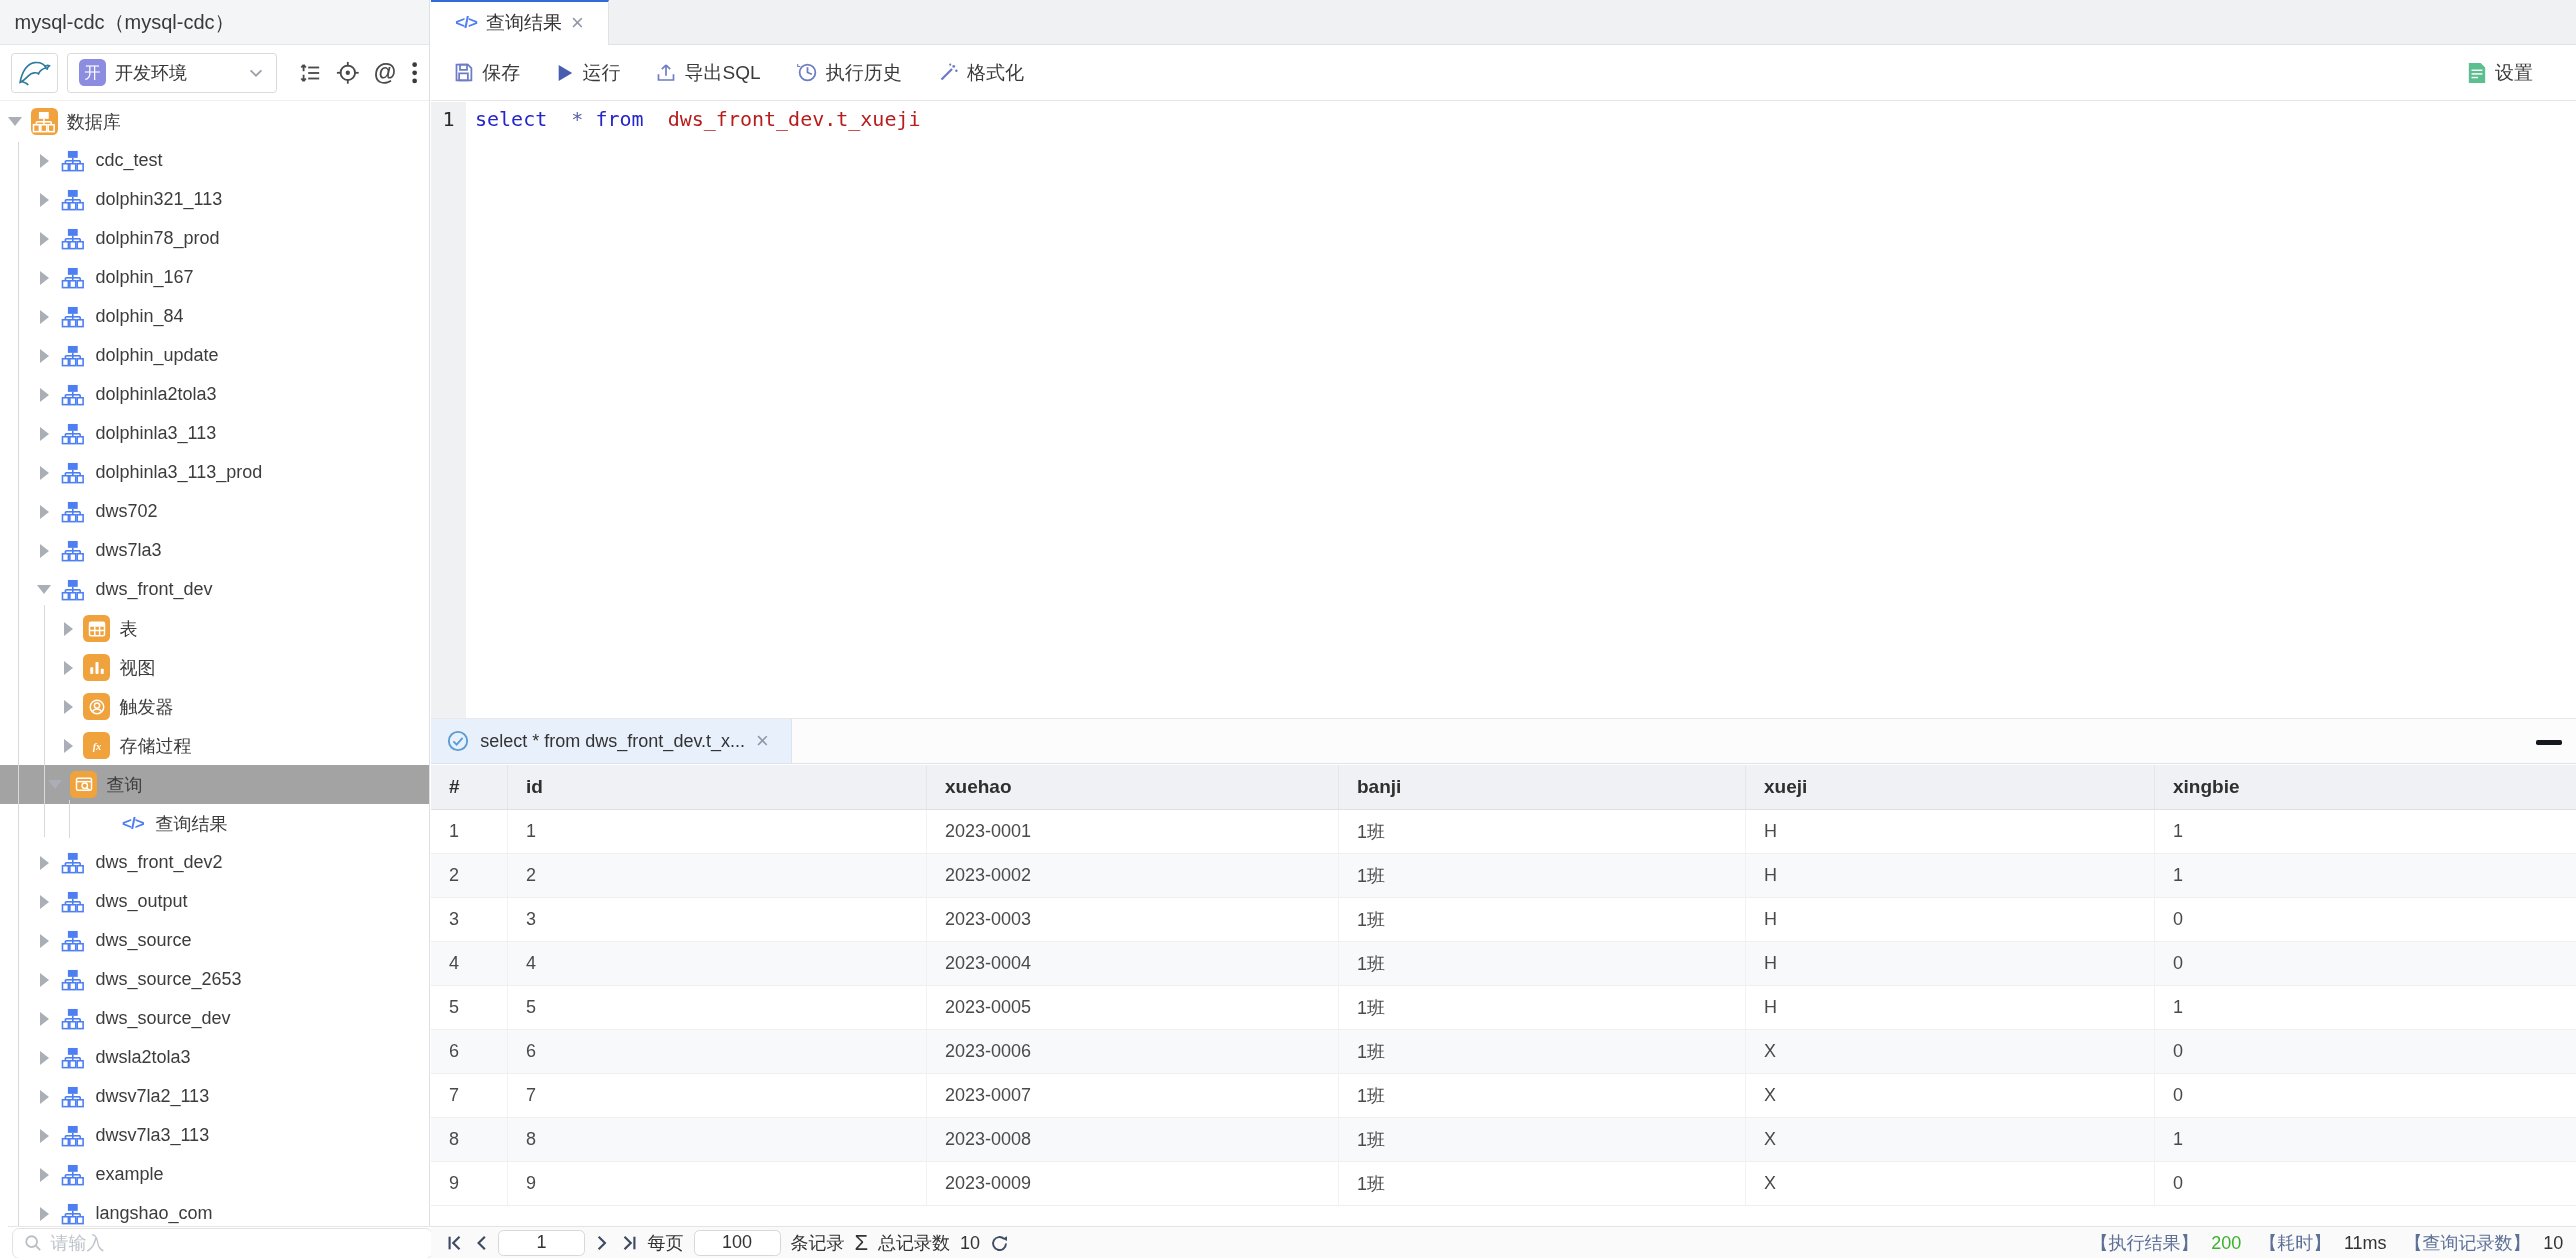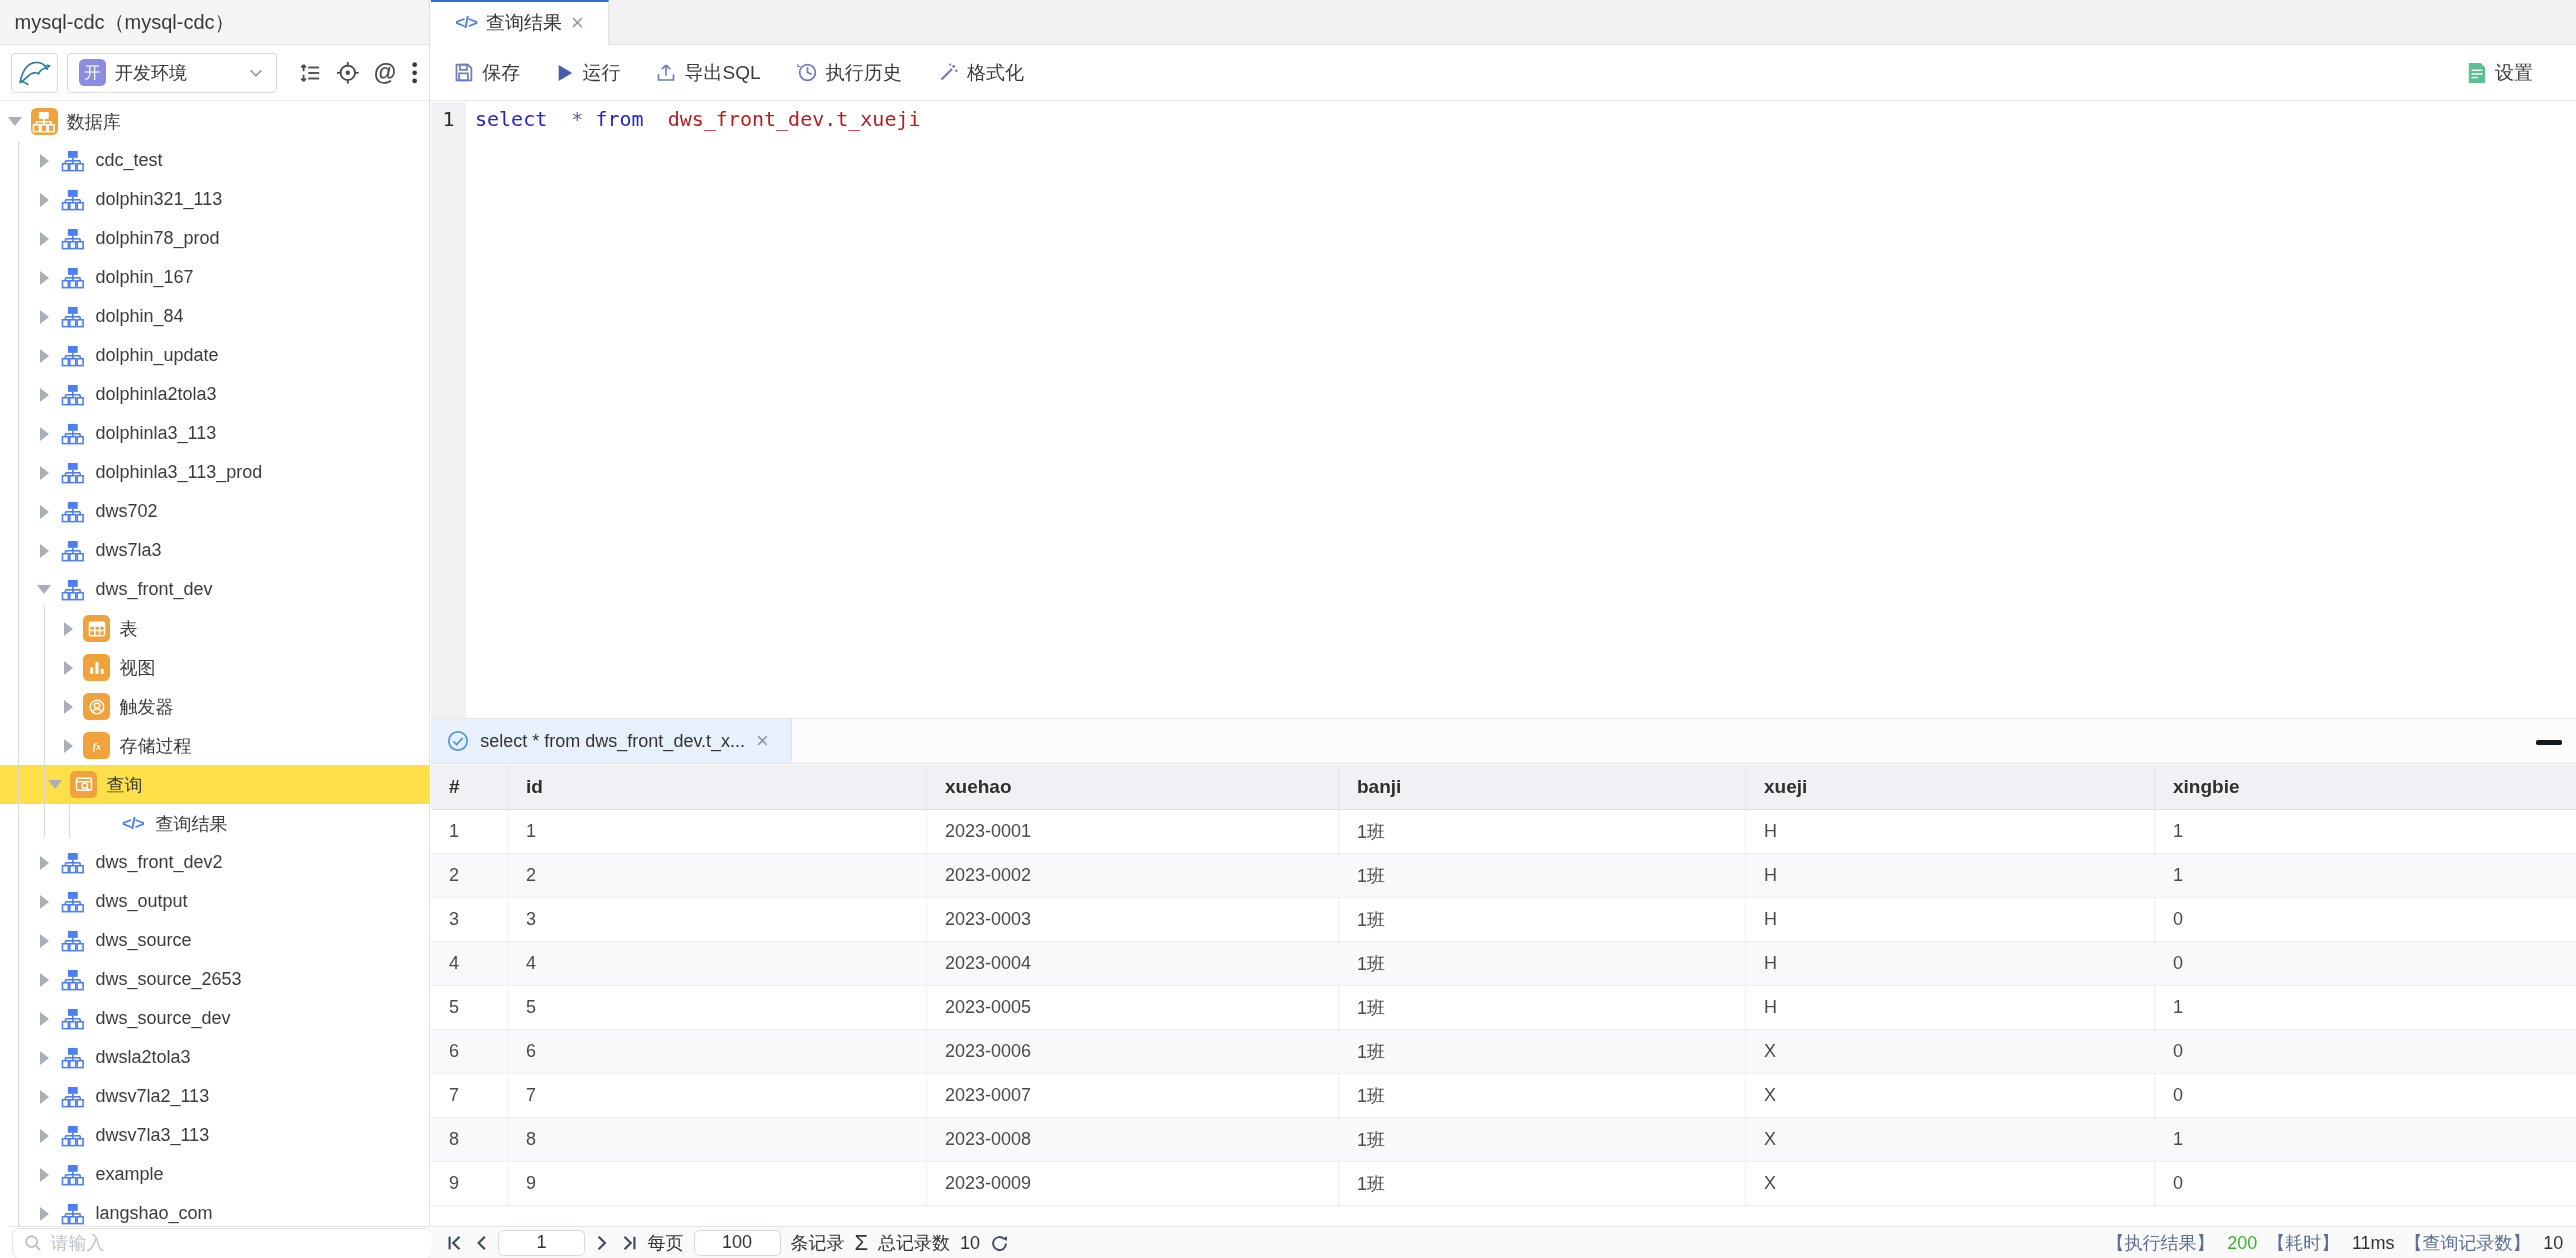--- a/index.html
+++ b/index.html
@@ -20,21 +20,21 @@
     display:flex; align-items:center; justify-content:center; }
   .env-select { height:40px; flex:0 0 210px; border:0.9px solid #d9d9d9; border-radius:3.6px;
     display:flex; align-items:center; gap:9px; padding:0 11px; background:#fff; }
   .env-badge { width:27px; height:27px; border-radius:5.4px; background:#8c8ce0; color:#fff;
     font-size:16.3px; display:flex; align-items:center; justify-content:center; flex:0 0 27px;}
   .env-label { font-size:18px; color:#333; flex:1; }
   .side-iconbar { margin-left:auto; display:flex; align-items:center; gap:14.5px; }
   .side-iconbar .sicon { display:flex; align-items:center; justify-content:center; }
   .tree { position:absolute; top:102px; left:0; width:100%; height:1125px; overflow:hidden; }
   .tree-row { height:39px; display:flex; align-items:center; position:relative; font-size:18px; color:#3c3c3c; }
-  .tree-row.selected { background:#fde047;padding-left:45px; }
+  .tree-row.selected { background:#a3a3a3;padding-left:45px; }
   .lv0 { padding-left:5.4px; } .lv1 { padding-left:34px; } .lv2 { padding-left:58px; } .lv3 { padding-left:94px; }
   .caret-box { width:20px; display:flex; justify-content:center; flex:0 0 20px; }
   .caret-right { width:0; height:0; border-top:7.3px solid transparent; border-bottom:7.3px solid transparent; border-left:9px solid #aaaeb6; }
   .caret-down { width:0; height:0; border-left:7.3px solid transparent; border-right:7.3px solid transparent; border-top:9px solid #aaaeb6; }
   .t-icon { width:27px; height:27px; margin-left:5.4px; display:flex; align-items:center; justify-content:center; flex:0 0 27px; }
   .t-icon.orange { background:#f0a23c; border-radius:5.4px;text-align:center; }
   .t-label { margin-left:9px; white-space:nowrap; }
   .code-glyph { color:#4d7ef2; font-weight:bold; font-size:17px; letter-spacing:-0.9px; }
   .guide { position:absolute; width:0.9px; background:#d9d9d9; }
   .sidebar-search { position:absolute; left:8px; bottom:0; width:100%; height:33px;
@@ -71,21 +71,21 @@
   .g-cell { display:flex; align-items:center; padding-left:18px; font-size:18px; color:#4a4a4a;
     border-right:0.9px solid #f0f2f4; overflow:hidden; white-space:nowrap; }
   .bottombar { position:absolute; bottom:0; left:0; right:0; height:33px; background:#fafafa;
     border-top:0.9px solid #e3e3e3; display:flex; align-items:center; padding:0 12.7px 0 14.5px; font-size:18px; color:#333; }
   .pg-group { display:flex; align-items:center; gap:10px; }
   .pg-btn { display:flex; align-items:center; justify-content:center; }
   .pg-input { height:25.4px; border:0.9px solid #d5d8dd; border-radius:5.4px; background:#fff;
     text-align:center; font-size:18px; color:#333; display:flex; align-items:center; justify-content:center; }
   .pg-page { width:87px; } .pg-size { width:87px; }
   .sigma { font-size:22px; color:#333; }
-  .statusbar { margin-left:auto; display:flex; align-items:center; gap:10px; }
+  .statusbar { margin-left:auto; display:flex; align-items:center; gap:18px; }
   .status-item { display:flex; align-items:center; gap:12.7px; }
   .st-label { color:#5d7097; }
   .st-green { color:#3cb22e; } .st-dark { color:#333; }
 </style>
 </head>
 <body>
 
 <div class="sidebar">
   <div class="sidebar-header">mysql-cdc（mysql-cdc）</div>
 

